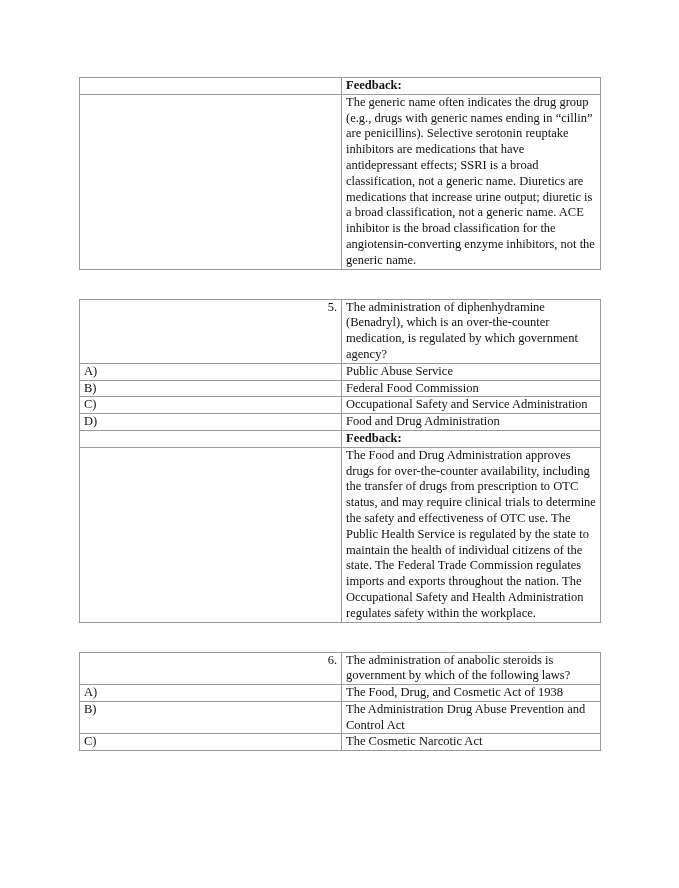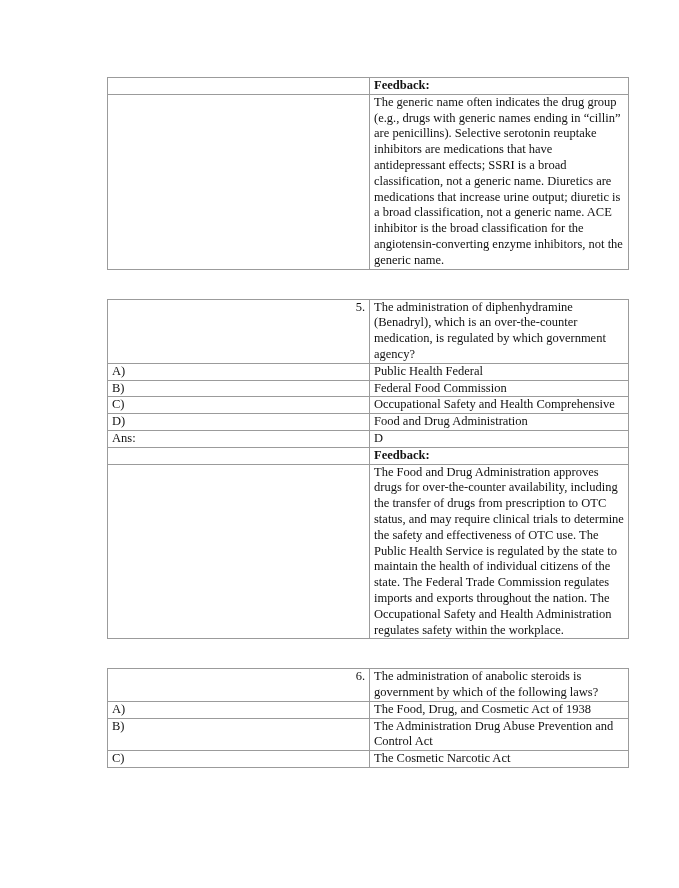--- a/index.html
+++ b/index.html
@@ -9,21 +9,20 @@
   }
   body {
     width: 679px;
     height: 888px;
     font-family: "Liberation Serif", "DejaVu Serif", serif;
     color: #111111;
     overflow: hidden;
   }
   .doc {
     padding: 77px 0 0 79px;
-    margin-left: 28px;
   }
   table.qt {
     border-collapse: collapse;
     width: 519px;
     table-layout: fixed;
     margin-bottom: 29px;
   }
   table.qt td {
     border: 1px solid #9b9b9b;
     font-size: 12.5px;
@@ -60,37 +59,33 @@
     </table>
 
   <table class="qt">
     <tbody>
         <tr>
       <td class="left-col qnum">5.</td>
       <td class="right-col">The administration of diphenhydramine (Benadryl), which is an over-the-counter medication, is regulated by which government agency?</td>
     </tr>
     <tr>
       <td class="left-col">A)</td>
-      <td class="right-col">Public Health Federal</td>
+      <td class="right-col">Public Abuse Service</td>
     </tr>
     <tr>
       <td class="left-col">B)</td>
       <td class="right-col">Federal Food Commission</td>
     </tr>
     <tr>
       <td class="left-col">C)</td>
-      <td class="right-col">Occupational Safety and Health Comprehensive</td>
+      <td class="right-col">Occupational Safety and Service Administration</td>
     </tr>
     <tr>
       <td class="left-col">D)</td>
       <td class="right-col">Food and Drug Administration</td>
-    </tr>
-    <tr>
-      <td class="left-col">Ans:</td>
-      <td class="right-col">D</td>
     </tr>
     <tr>
       <td class="left-col"></td>
       <td class="right-col bold-label">Feedback:</td>
     </tr>
     <tr>
       <td class="left-col"></td>
       <td class="right-col">The Food and Drug Administration approves drugs for over-the-counter availability, including the transfer of drugs from prescription to OTC status, and may require clinical trials to determine the safety and effectiveness of OTC use. The Public Health Service is regulated by the state to maintain the health of individual citizens of the state. The Federal Trade Commission regulates imports and exports throughout the nation. The Occupational Safety and Health Administration regulates safety within the workplace.</td>
     </tr>
   </tbody>

